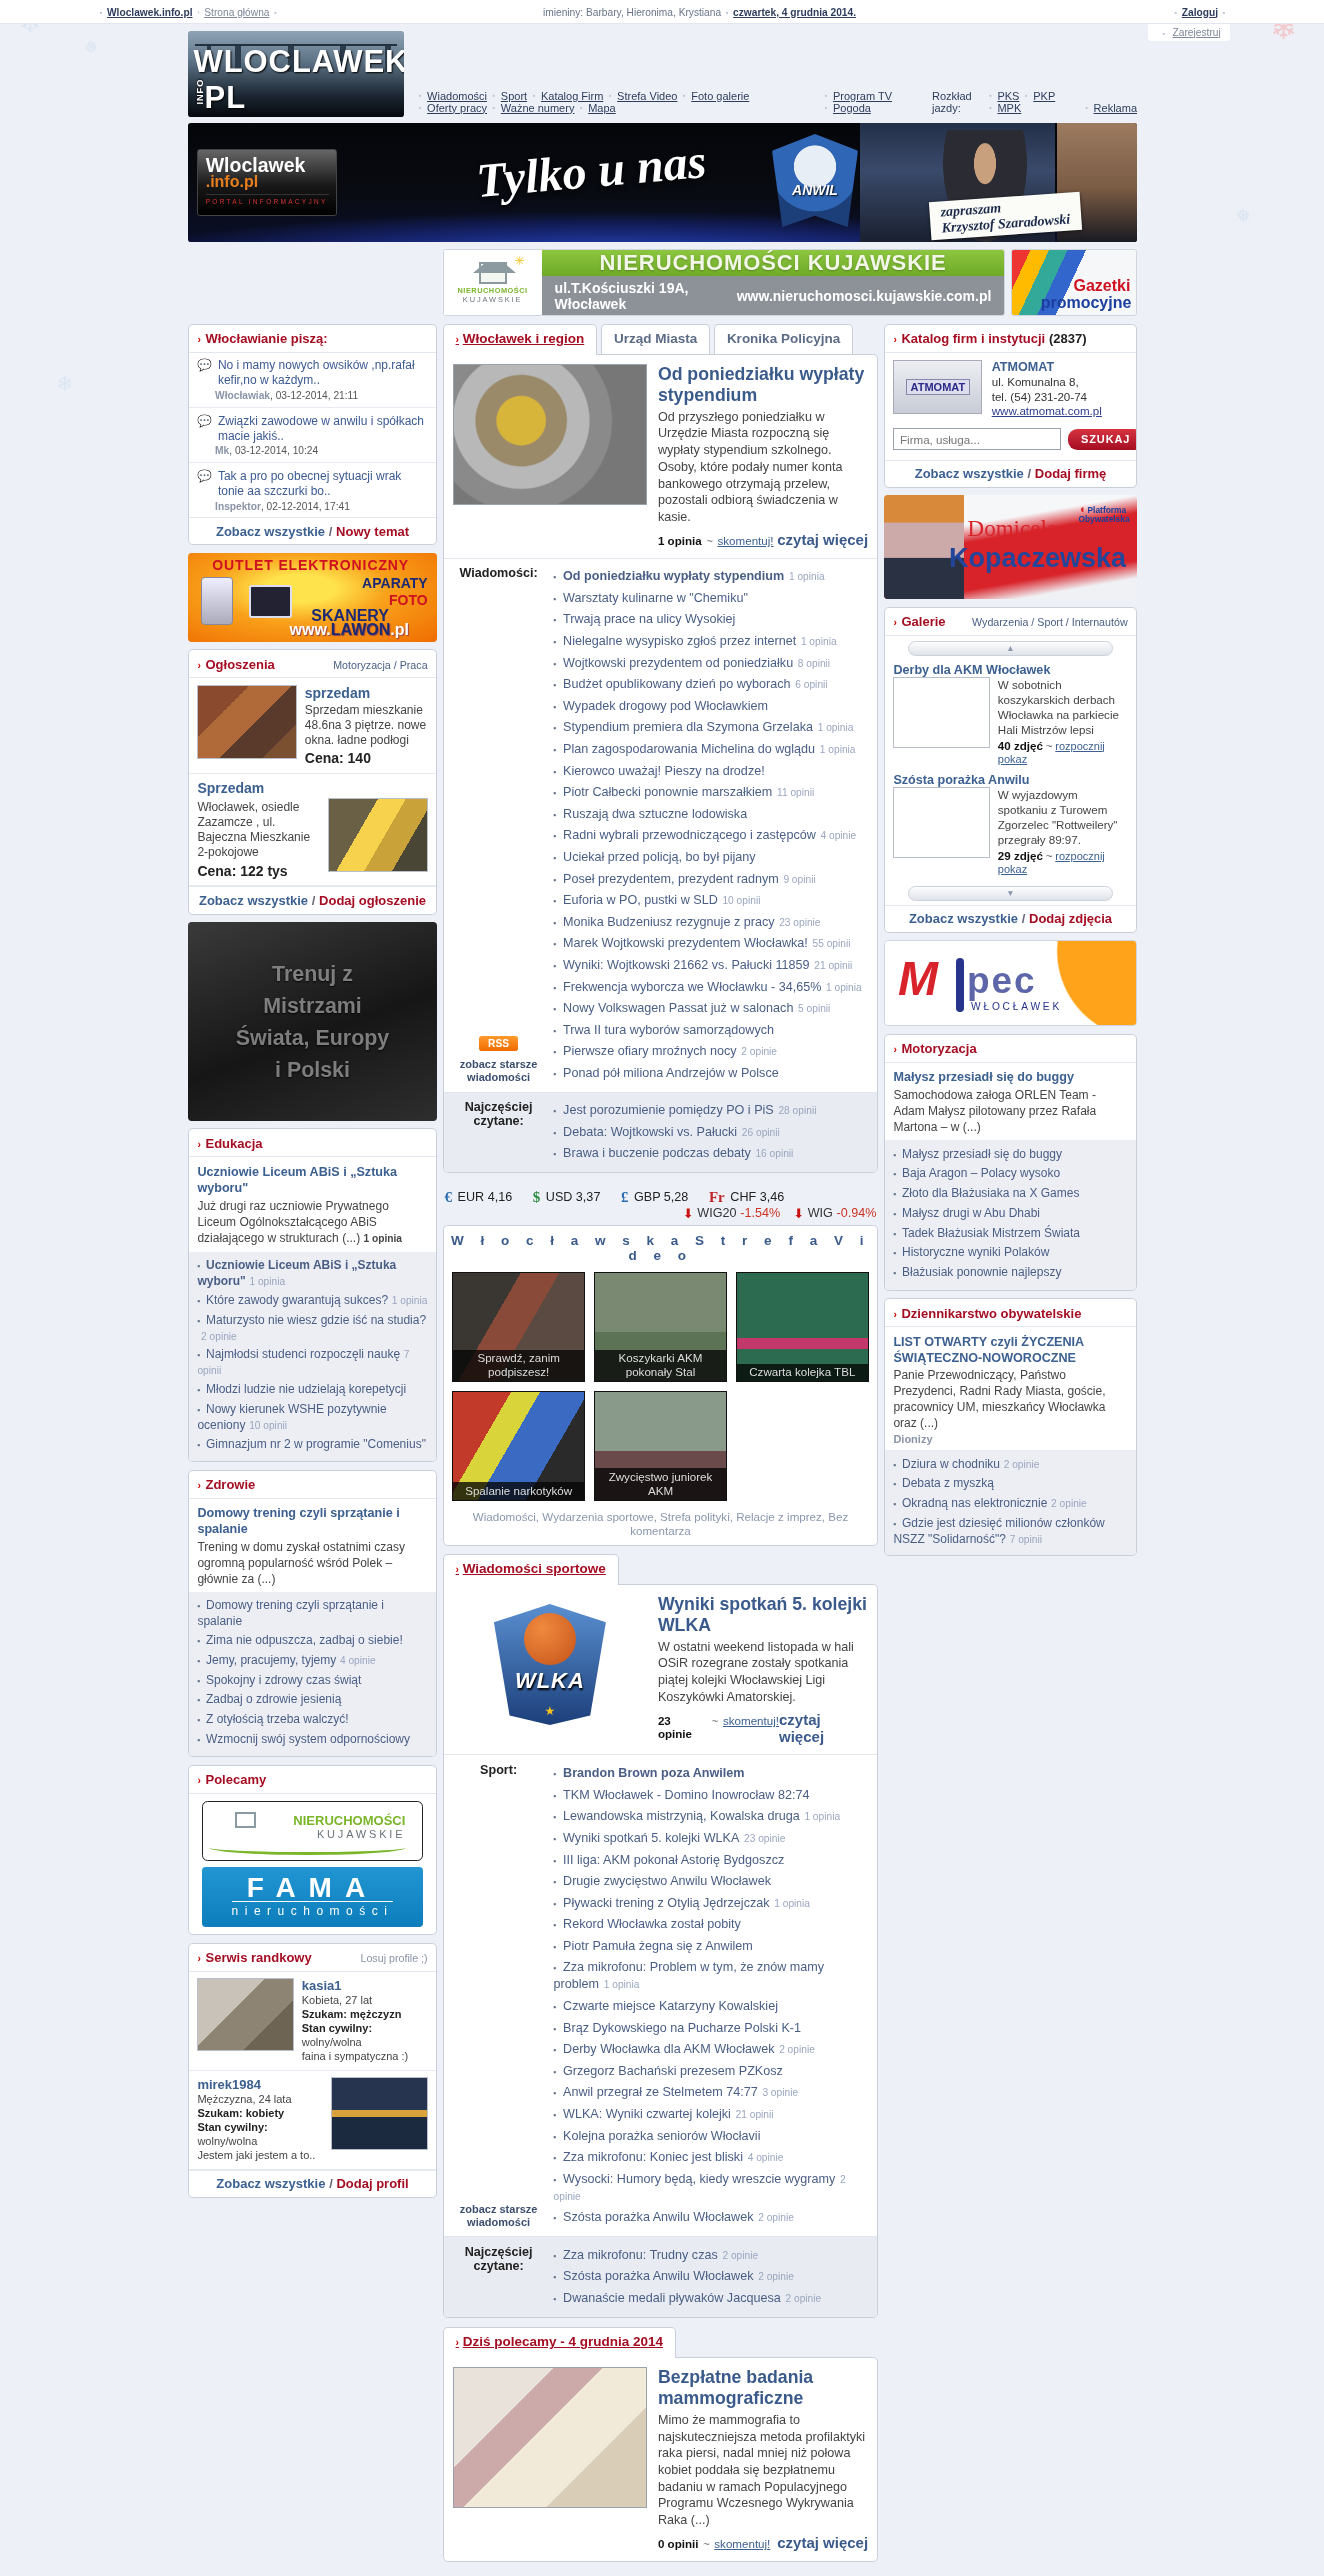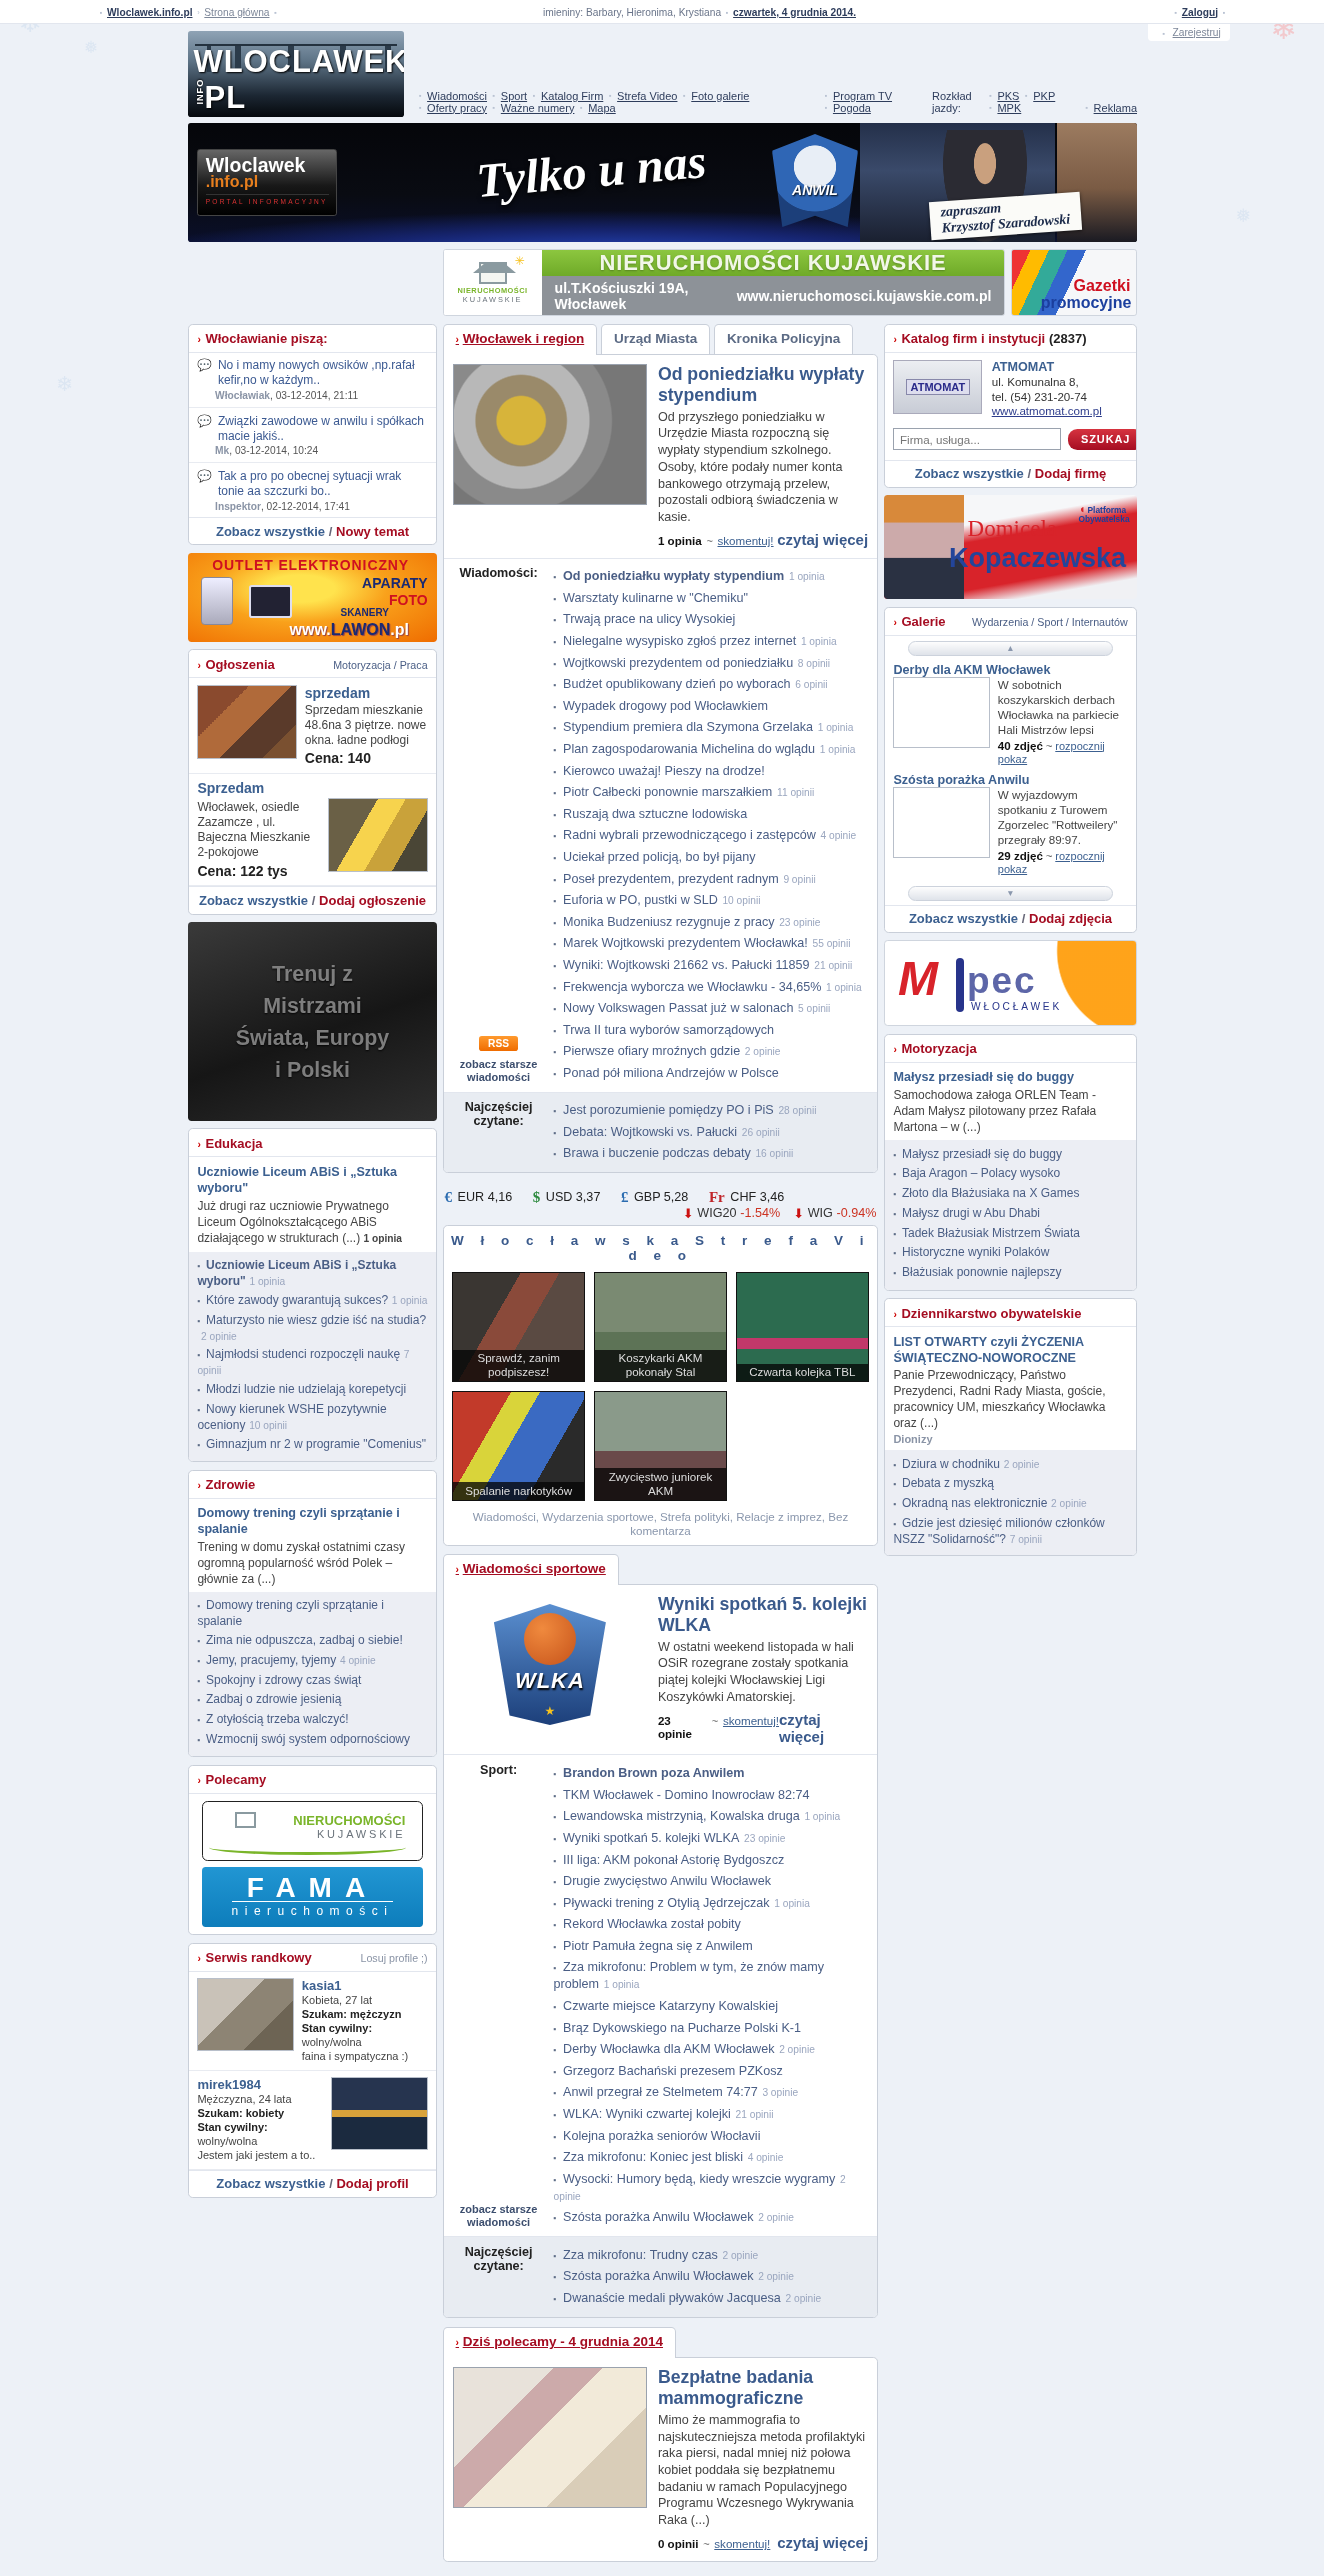--- a/index.html
+++ b/index.html
@@ -109,21 +109,21 @@
   .post-text { color:#3c5a92; font-size:12px; line-height:15px; }
   .post-meta { color:#8a94a6; font-size:10.2px; font-weight:bold; margin-top:1.9px; padding-left:17.7px; }
   .post-meta .pm-date { font-weight:normal; color:#555; }
 
   
   .lawon { height:89px; border-radius:3.7px; margin-bottom:7.4px; position:relative; overflow:hidden; cursor:pointer;
     background:radial-gradient(ellipse at 45% 40%, #ffe34d 0 18%, #f9a11b 45%, #ef6c00 100%); }
   .lw1 { position:absolute; top:4.7px; left:0; right:3.7px; text-align:center; color:#cf1020; font-weight:bold; font-size:14px; letter-spacing:0.9px; }
   .lw2 { position:absolute; top:22px; right:9.3px; color:#1b2a72; font-weight:bold; font-size:14px; }
   .lw3 { position:absolute; top:39px; right:9.3px; color:#cf1020; font-weight:bold; font-size:14px; }
-  .lw4 { position:absolute; top:54px; right:48px; color:#1b2a72; font-weight:bold; font-size:10px; }
+  .lw4 { position:absolute; top:54px; right:48px; color:#1b2a72; font-weight:bold; font-size:16px; }
   .lw5 { position:absolute; bottom:2.8px; right:28px; font-weight:bold; font-size:16px; color:#fff; text-shadow:0.9px 0.9px 0.9px #944; }
   .lw5 b { color:#1b2a72; }
   .lw-dev1 { position:absolute; left:13px; top:24px; width:32px; height:48px; background:linear-gradient(180deg,#eef,#aab); border-radius:3.7px; border:0.9px solid #889; }
   .lw-dev2 { position:absolute; left:61px; top:32px; width:43px; height:33px; background:#223; border:2.8px solid #dde; border-radius:2.8px; }
 
   
   .ogl-item { padding:6.5px 8.4px; border-bottom:0.9px solid #e8ebf1; font-size:12px; }
   .ogl-flex { display:flex; gap:7.4px; }
   .ogl-photo { width:100px; height:74px; flex:0 0 auto; border:0.9px solid #b8bfca; }
   .ph-room { background:linear-gradient(135deg,#8a4a2e 0 30%,#b06a3a 30% 55%,#5a3a2a 55% 80%,#7a5030 80%); }
@@ -643,21 +643,21 @@
               <li class="idx-12"><span class="bullet">▪</span><a>Radni wybrali przewodniczącego i zastępców</a><span class="cnt">4 opinie</span></li>
               <li class="idx-13"><span class="bullet">▪</span><a>Uciekał przed policją, bo był pijany</a></li>
               <li class="idx-14"><span class="bullet">▪</span><a>Poseł prezydentem, prezydent radnym</a><span class="cnt">9 opinii</span></li>
               <li class="idx-15"><span class="bullet">▪</span><a>Euforia w PO, pustki w SLD</a><span class="cnt">10 opinii</span></li>
               <li class="idx-16"><span class="bullet">▪</span><a>Monika Budzeniusz rezygnuje z pracy</a><span class="cnt">23 opinie</span></li>
               <li class="idx-17"><span class="bullet">▪</span><a>Marek Wojtkowski prezydentem Włocławka!</a><span class="cnt">55 opinii</span></li>
               <li class="idx-18"><span class="bullet">▪</span><a>Wyniki: Wojtkowski 21662 vs. Pałucki 11859</a><span class="cnt">21 opinii</span></li>
               <li class="idx-19"><span class="bullet">▪</span><a>Frekwencja wyborcza we Włocławku - 34,65%</a><span class="cnt">1 opinia</span></li>
               <li class="idx-20"><span class="bullet">▪</span><a>Nowy Volkswagen Passat już w salonach</a><span class="cnt">5 opinii</span></li>
               <li class="idx-21"><span class="bullet">▪</span><a>Trwa II tura wyborów samorządowych</a></li>
-              <li class="idx-22"><span class="bullet">▪</span><a>Pierwsze ofiary mroźnych gdzie</a><span class="cnt">2 opinie</span></li>
+              <li class="idx-22"><span class="bullet">▪</span><a>Pierwsze ofiary mroźnych nocy</a><span class="cnt">2 opinie</span></li>
               <li class="idx-23"><span class="bullet">▪</span><a>Ponad pół miliona Andrzejów w Polsce</a></li>
             </ul>
         </div>
         <div class="news-block most-read">
           <div class="nb-side">
               <div class="nb-label">Najczęściej czytane:</div>
             </div>
           <ul class="news-ul">
 
           <li class="idx-0"><span class="bullet">▪</span><a>Jest porozumienie pomiędzy PO i PiS</a><span class="cnt">28 opinii</span></li>

